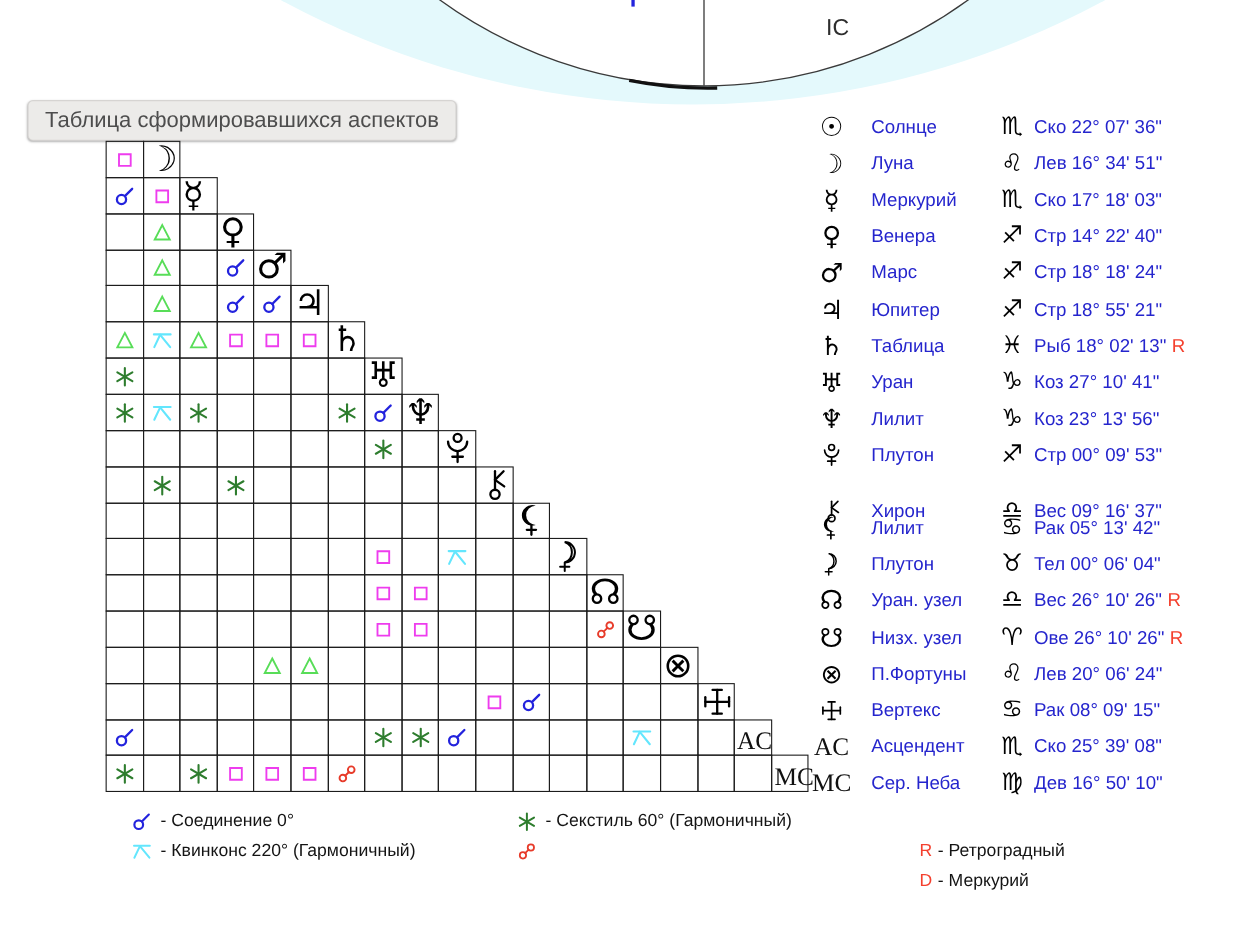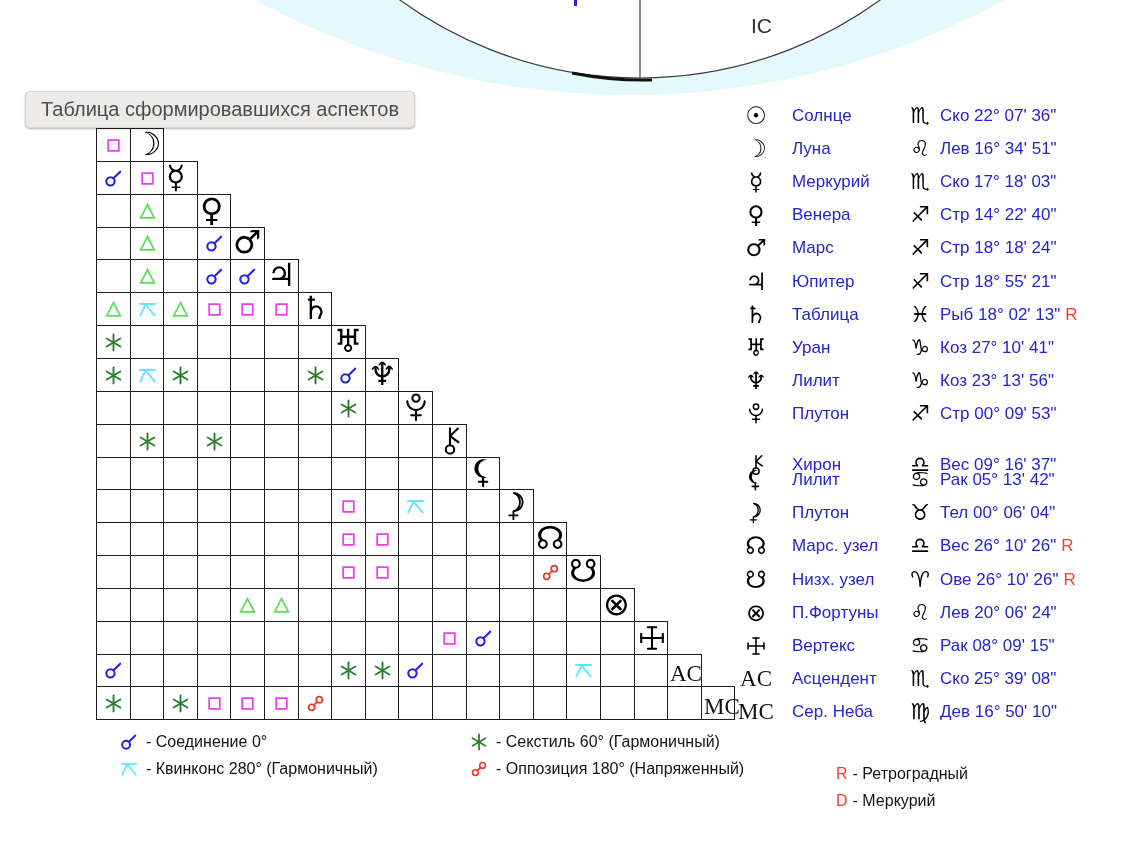--- a/index.html
+++ b/index.html
@@ -24,21 +24,21 @@
   .prow{position:absolute;left:700px;width:432px;height:33px;display:flex;align-items:center;}
   .pgbox{width:40px;margin-left:36px;display:flex;justify-content:center;align-items:center;}
   .pname{margin-left:16px;width:110px;font-size:17px;color:var(--blue);}
   .psign{width:36px;display:flex;justify-content:center;font-family:"DejaVu Sans",sans-serif;
          font-size:22px;color:#000;}
   .ppos{margin-left:2px;font-size:17px;color:var(--blue);white-space:nowrap;}
   .retro{margin-left:5px;font-size:17px;color:var(--red);}
   #legend-left{position:absolute;left:120px;top:733px;}
   #legend-right{position:absolute;left:470px;top:733px;}
   #legend-status{position:absolute;left:836px;top:760px;}
-  .lrow{height:27px;display:flex;align-items:flex-start;gap:8px;font-size:16px;color:#141414;}
+  .lrow{height:27px;display:flex;align-items:center;gap:8px;font-size:16px;color:#141414;}
   .srow{height:27px;display:flex;align-items:center;font-size:16px;color:#141414;}
   .sletter{color:var(--red);margin-right:5px;}
 </style>
 </head>
 <body>
 
 <div class="page">
 
   <svg class="wheel" width="1134" height="100">
     <circle cx="630" cy="-692" r="787" style="fill:var(--wheel)"></circle>
@@ -652,21 +652,21 @@
           </svg>
         </span>
         <span class="pname">Плутон</span>
         <span class="psign">♉</span>
         <span class="ppos">Тел 00° 06' 04"</span>
       </div>
       <div class="prow" style="top: 529px;">
         <span class="pgbox">
           <span class="uglyph" style="font-size: 24px;">☊</span>
         </span>
-        <span class="pname">Марс. узел</span>
+        <span class="pname">Уран. узел</span>
         <span class="psign">♎</span>
         <span class="ppos">Вес 26° 10' 26"</span>
         <span class="retro">R</span>
       </div>
       <div class="prow" style="top: 563px;">
         <span class="pgbox">
           <span class="uglyph" style="font-size: 24px;">☋</span>
         </span>
         <span class="pname">Низх. узел</span>
         <span class="psign">♈</span>
@@ -721,39 +721,38 @@
           <path d="M50 49 L85 14" fill="none" stroke="#2323dd" stroke-width="11" stroke-linecap="round"></path>
         </svg>
         <span>- Соединение 0°</span>
       </div>
       <div class="lrow">
         <svg viewBox="0 0 100 100" width="18" height="18">
           <path d="M10 21 L90 21" fill="none" stroke="#63e6fd" stroke-width="10" stroke-linecap="round"></path>
           <path d="M40 23 L12 82" fill="none" stroke="#63e6fd" stroke-width="10" stroke-linecap="round"></path>
           <path d="M40 23 L88 82" fill="none" stroke="#63e6fd" stroke-width="10" stroke-linecap="round"></path>
         </svg>
-        <span>- Квинконс 280° (Гармоничный)</span>
+        <span>- Квинконс 220° (Гармоничный)</span>
       </div>
     </div>
   <div id="legend-right">
       <div class="lrow">
         <svg viewBox="0 0 100 100" width="18" height="18">
           <path d="M50 8 L50 92" fill="none" stroke="#2e7d2e" stroke-width="10" stroke-linecap="round"></path>
           <path d="M14 29 L86 71" fill="none" stroke="#2e7d2e" stroke-width="10" stroke-linecap="round"></path>
           <path d="M86 29 L14 71" fill="none" stroke="#2e7d2e" stroke-width="10" stroke-linecap="round"></path>
         </svg>
         <span>- Секстиль 60° (Гармоничный)</span>
       </div>
       <div class="lrow">
         <svg viewBox="0 0 100 100" width="18" height="18">
           <circle cx="30" cy="70" r="16" fill="none" stroke="#e73b2a" stroke-width="9"></circle>
           <circle cx="70" cy="30" r="16" fill="none" stroke="#e73b2a" stroke-width="9"></circle>
           <path d="M41 59 L59 41" fill="none" stroke="#e73b2a" stroke-width="9" stroke-linecap="round"></path>
         </svg>
-        <span>- Оппозиция 180° (Напряженный)</span>
       </div>
     </div>
   <div id="legend-status">
       <div class="srow">
         <span class="sletter">R</span>
         <span>- Ретроградный</span>
       </div>
       <div class="srow">
         <span class="sletter">D</span>
         <span>- Меркурий</span>

